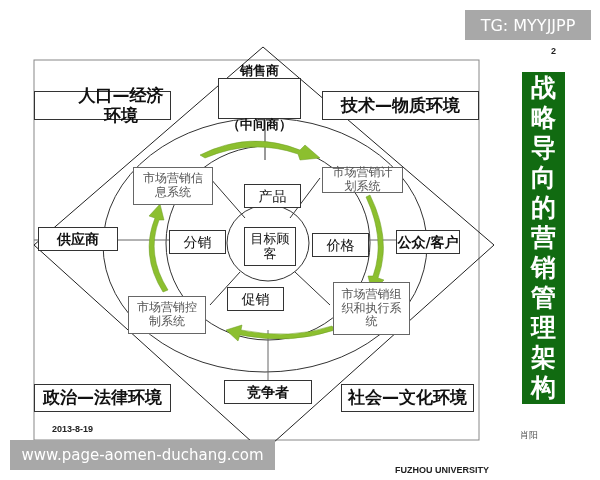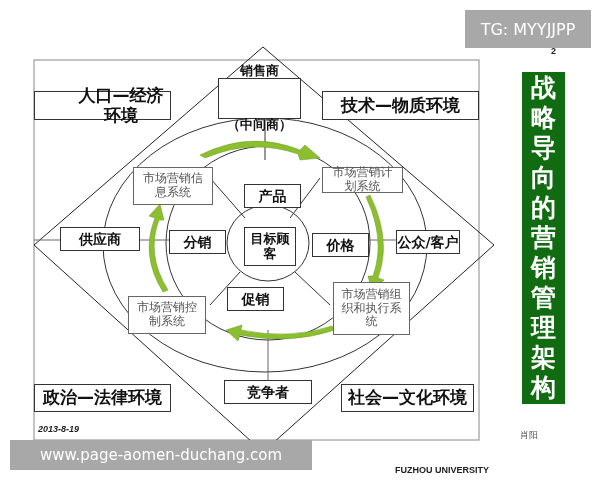--- a/index.html
+++ b/index.html
@@ -3,21 +3,21 @@
   <meta charset="utf-8">
   <style>
     html, body { margin: 0; padding: 0; background: #ffffff; }
     body { width: 600px; height: 480px; position: relative; overflow: hidden;
            font-family: "DejaVu Sans", sans-serif; }
     svg { position: absolute; left: 0; top: 0; }
     .lbl { position: absolute; display: flex; align-items: center; justify-content: center;
            text-align: center; background: #ffffff; border: 1px solid #333;
            color: #111; box-sizing: border-box; line-height: 1.15; }
     .env { font-size: 17px; font-weight: bold; }
-    .core { font-size: 14px; font-weight: bold; }
+    .core { font-size: 14px; font-weight: normal; }
     .sys { font-size: 12px; color: #555; border-color: #666; }
     .party { font-size: 13px; font-weight: bold; gap: 39px; }
     .watermark { position: absolute; background: #a8a8a8; color: #ffffff;
                  font-family: "DejaVu Sans", sans-serif; display: flex; align-items: center; justify-content: center; }
     .title-bar { position: absolute; left: 522px; top: 72px; width: 43px; height: 332px;
                  background: #116b11; color: #ffffff; font-size: 25px; font-weight: bold;
                  display: flex; flex-direction: column; align-items: center; justify-content: center;
                  line-height: 30px; }
     .footer { position: absolute; font-size: 9px; font-weight: bold; color: #222; font-family: "Liberation Sans", sans-serif; }
   </style>
@@ -46,21 +46,21 @@
   <line x1="320" y1="178" x2="290" y2="218" stroke="#333" stroke-width="1"></line>
   <line x1="210" y1="305" x2="240" y2="272" stroke="#333" stroke-width="1"></line>
   <line x1="330" y1="305" x2="295" y2="272" stroke="#333" stroke-width="1"></line>
 
   <path d="M200,155 Q250,130 300,150 L305,145 L320,158 L300,160 L298,154 Q252,138 205,158 Z" fill="#8cbf2f" stroke="#6b9a22" stroke-width="0.5"></path>
   <path d="M370,195 Q392,240 378,278 L384,280 L372,292 L368,276 L373,276 Q386,240 366,197 Z" fill="#8cbf2f" stroke="#6b9a22" stroke-width="0.5"></path>
   <path d="M335,330 Q290,345 240,335 L238,341 L226,330 L242,325 L241,330 Q290,340 332,326 Z" fill="#8cbf2f" stroke="#6b9a22" stroke-width="0.5"></path>
   <path d="M163,292 Q140,255 155,218 L149,216 L160,204 L164,220 L159,220 Q146,255 168,290 Z" fill="#8cbf2f" stroke="#6b9a22" stroke-width="0.5"></path>
 </svg>
 
-<div class="watermark" style="left:465px; top:10px; width:126px; height:38px; font-size:16px;">TG: MYYJJPP</div>
+<div class="watermark" style="left:465px; top:10px; width:126px; height:30px; font-size:16px;">TG: MYYJJPP</div>
 <div class="footer" style="left:551px; top:46px; font-size:9px;">2</div>
 
 <div class="title-bar" id="titlebar" style="background: rgb(17, 107, 17);">
     <span>战</span>
     <span>略</span>
     <span>导</span>
     <span>向</span>
     <span>的</span>
     <span>营</span>
     <span>销</span>
@@ -72,21 +72,21 @@
 
 <div class="lbl env" style="left:34px; top:91px; width:137px; height:29px;padding-left:37px;">人口—经济环境</div>
 <div class="lbl env" style="left:322px; top:91px; width:157px; height:29px;">技术—物质环境</div>
 <div class="lbl env" style="left:34px; top:384px; width:137px; height:28px;">政治—法律环境</div>
 <div class="lbl env" style="left:341px; top:384px; width:133px; height:28px;">社会—文化环境</div>
 
 <div class="lbl party" style="left:218px; top:78px; width:83px; height:41px; flex-direction:column;">
   <span>销售商</span>
   <span>（中间商）</span>
 </div>
-<div class="lbl party" style="left:38px; top:227px; width:80px; height:24px; font-size:14px;margin-left:22px;">供应商</div>
+<div class="lbl party" style="left:38px; top:227px; width:80px; height:24px; font-size:14px;">供应商</div>
 <div class="lbl party" style="left:396px; top:230px; width:64px; height:24px; font-size:14px;">公众/客户</div>
 <div class="lbl party" style="left:224px; top:380px; width:88px; height:24px; font-size:14px;">竞争者</div>
 
 <div class="lbl core" style="left:244px; top:184px; width:57px; height:24px;">产品</div>
 <div class="lbl core" style="left:169px; top:230px; width:57px; height:24px;">分销</div>
 <div class="lbl core" style="left:312px; top:233px; width:57px; height:24px;">价格</div>
 <div class="lbl core" style="left:227px; top:287px; width:57px; height:24px;text-align:right;">促销</div>
 
 <div class="lbl core" style="left:244px; top:227px; width:52px; height:39px; flex-direction:column; font-size:13px;">
   <span>目标顾</span>
@@ -104,17 +104,17 @@
 <div class="lbl sys" style="left:333px; top:282px; width:77px; height:53px; flex-direction:column;">
   <span>市场营销组</span>
   <span>织和执行系</span>
   <span>统</span>
 </div>
 <div class="lbl sys" style="left:128px; top:296px; width:78px; height:38px; flex-direction:column;">
   <span>市场营销控</span>
   <span>制系统</span>
 </div>
 
-<div class="footer" style="left:38px; top:424px;font-style:italic;">2013-8-19</div>
+<div class="footer" style="left:52px; top:424px;">2013-8-19</div>
 <div class="footer" style="left:395px; top:429px;margin-top:36px;">FUZHOU UNIVERSITY</div>
 <div class="footer" style="left:520px; top:429px; font-weight:normal; color:#555;">肖阳</div>
 
-<div class="watermark" style="left:10px; top:440px; width:302px; height:30px; font-size:15px;text-align:center;">www.page-aomen-duchang.com</div>
+<div class="watermark" style="left:10px; top:440px; width:265px; height:30px; font-size:15px;text-align:center;">www.page-aomen-duchang.com</div>
 
 </body></html>

